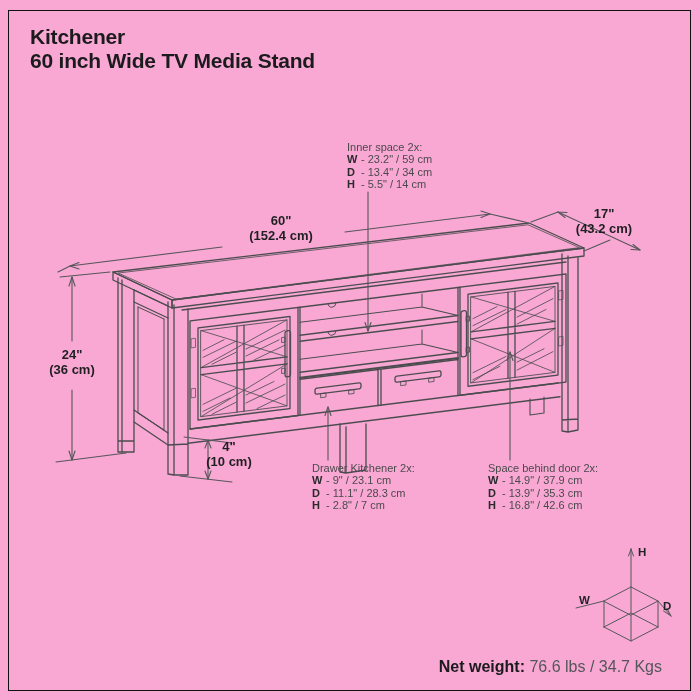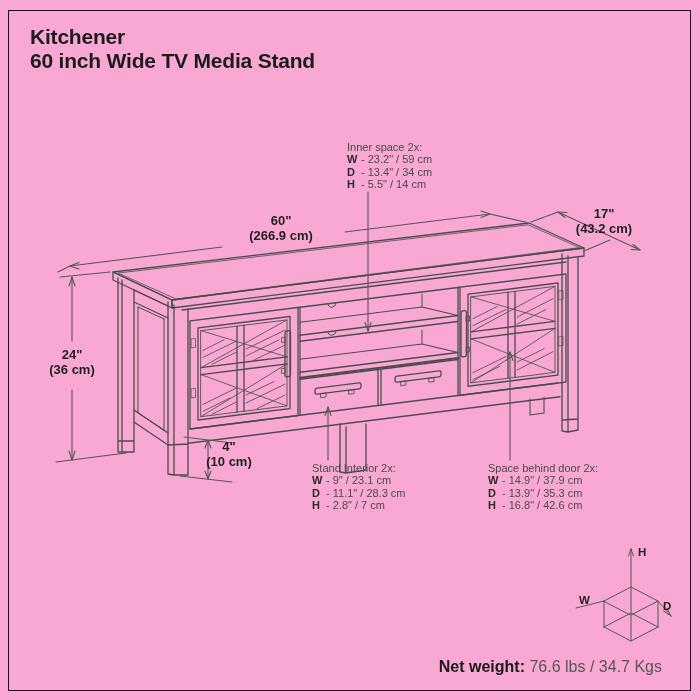--- a/index.html
+++ b/index.html
@@ -193,36 +193,36 @@
   </div>
 
   <div class="abs ann" style="left:347px;top:141px;">
     <div class="hd">Inner space 2x:</div>
     <div class="row"><b>W</b><span>- 23.2" / 59 cm</span></div>
     <div class="row"><b>D</b><span>- 13.4" / 34 cm</span></div>
     <div class="row"><b>H</b><span>- 5.5" / 14 cm</span></div>
   </div>
 
   <div class="abs ann" style="left:312px;top:462px;">
-    <div class="hd">Stand Interior 2x:</div>
+    <div class="hd">Drawer Kitchener 2x:</div>
     <div class="row"><b>W</b><span>- 9" / 23.1 cm</span></div>
     <div class="row"><b>D</b><span>- 11.1" / 28.3 cm</span></div>
     <div class="row"><b>H</b><span>- 2.8" / 7 cm</span></div>
   </div>
 
   <div class="abs ann" style="left:488px;top:462px;">
     <div class="hd">Space behind door 2x:</div>
     <div class="row"><b>W</b><span>- 14.9" / 37.9 cm</span></div>
     <div class="row"><b>D</b><span>- 13.9" / 35.3 cm</span></div>
     <div class="row"><b>H</b><span>- 16.8" / 42.6 cm</span></div>
   </div>
 
   <div class="abs dim" style="left:231px;top:214px;width:100px;">
     <div>60"</div>
-    <div>(266.9 cm)</div>
+    <div>(152.4 cm)</div>
   </div>
 
   <div class="abs dim" style="left:554px;top:207px;width:100px;">
     <div>17"</div>
     <div>(43.2 cm)</div>
   </div>
 
   <div class="abs dim" style="left:22px;top:348px;width:100px;">
     <div>24"</div>
     <div>(36 cm)</div>

